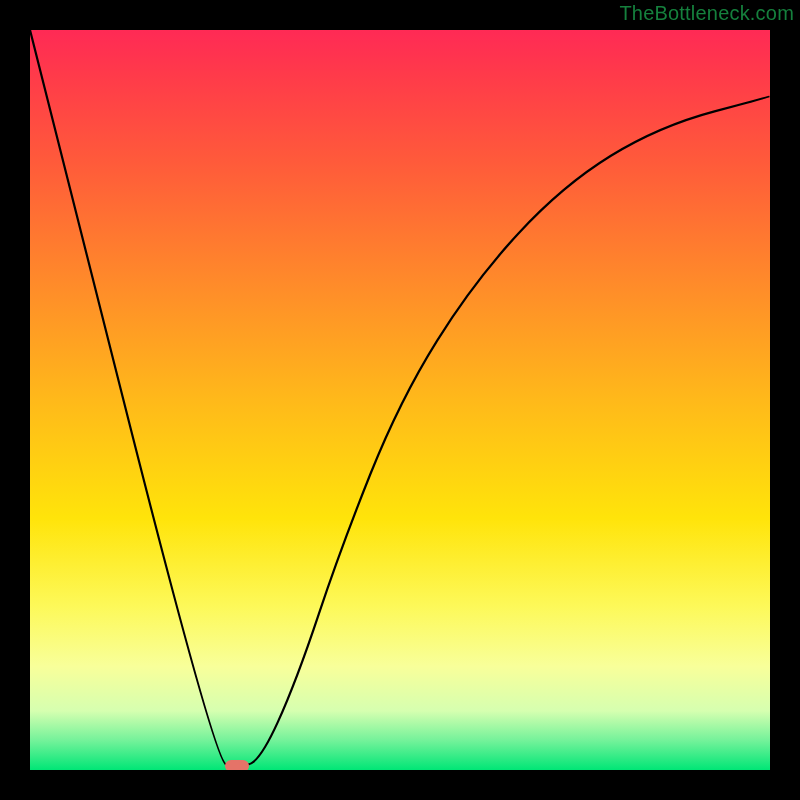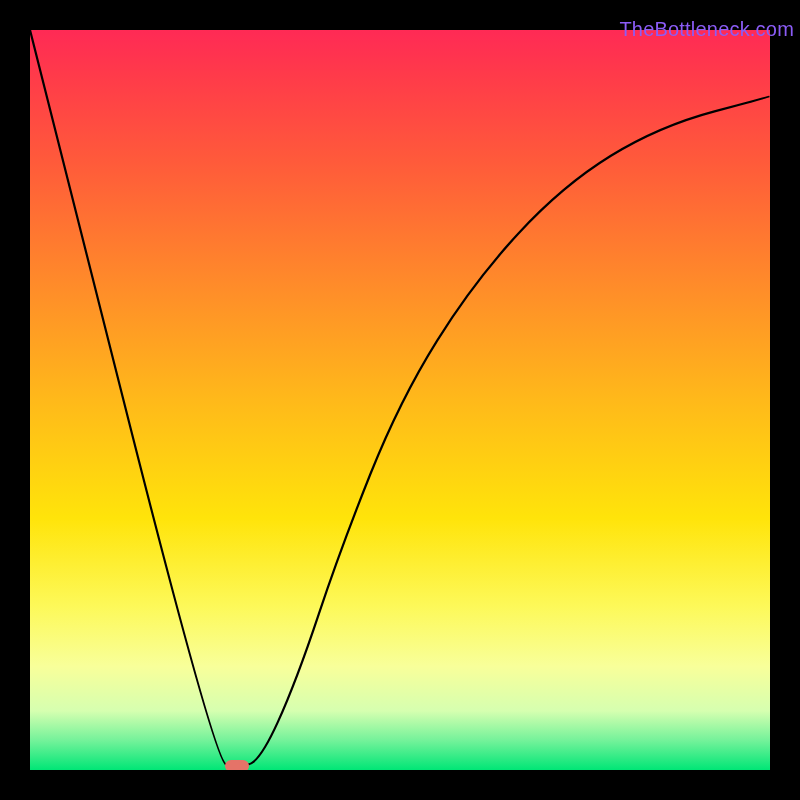--- a/index.html
+++ b/index.html
@@ -12,23 +12,23 @@
     font-family: Arial, Helvetica, sans-serif;
   }
   .outer {
     position: relative;
     width: 800px;
     height: 800px;
     background: #000;
   }
   .watermark {
     position: absolute;
-    top: 18px;
+    top: 2px;
     right: 6px;
-    color: #8b5cf6;
+    color: #15803d;
     font-size: 20px;
     font-weight: 500;
     letter-spacing: 0.2px;
     z-index: 5;
   }
   .plot-area {
     position: absolute;
     left: 30px;
     top: 30px;
     width: 740px;

